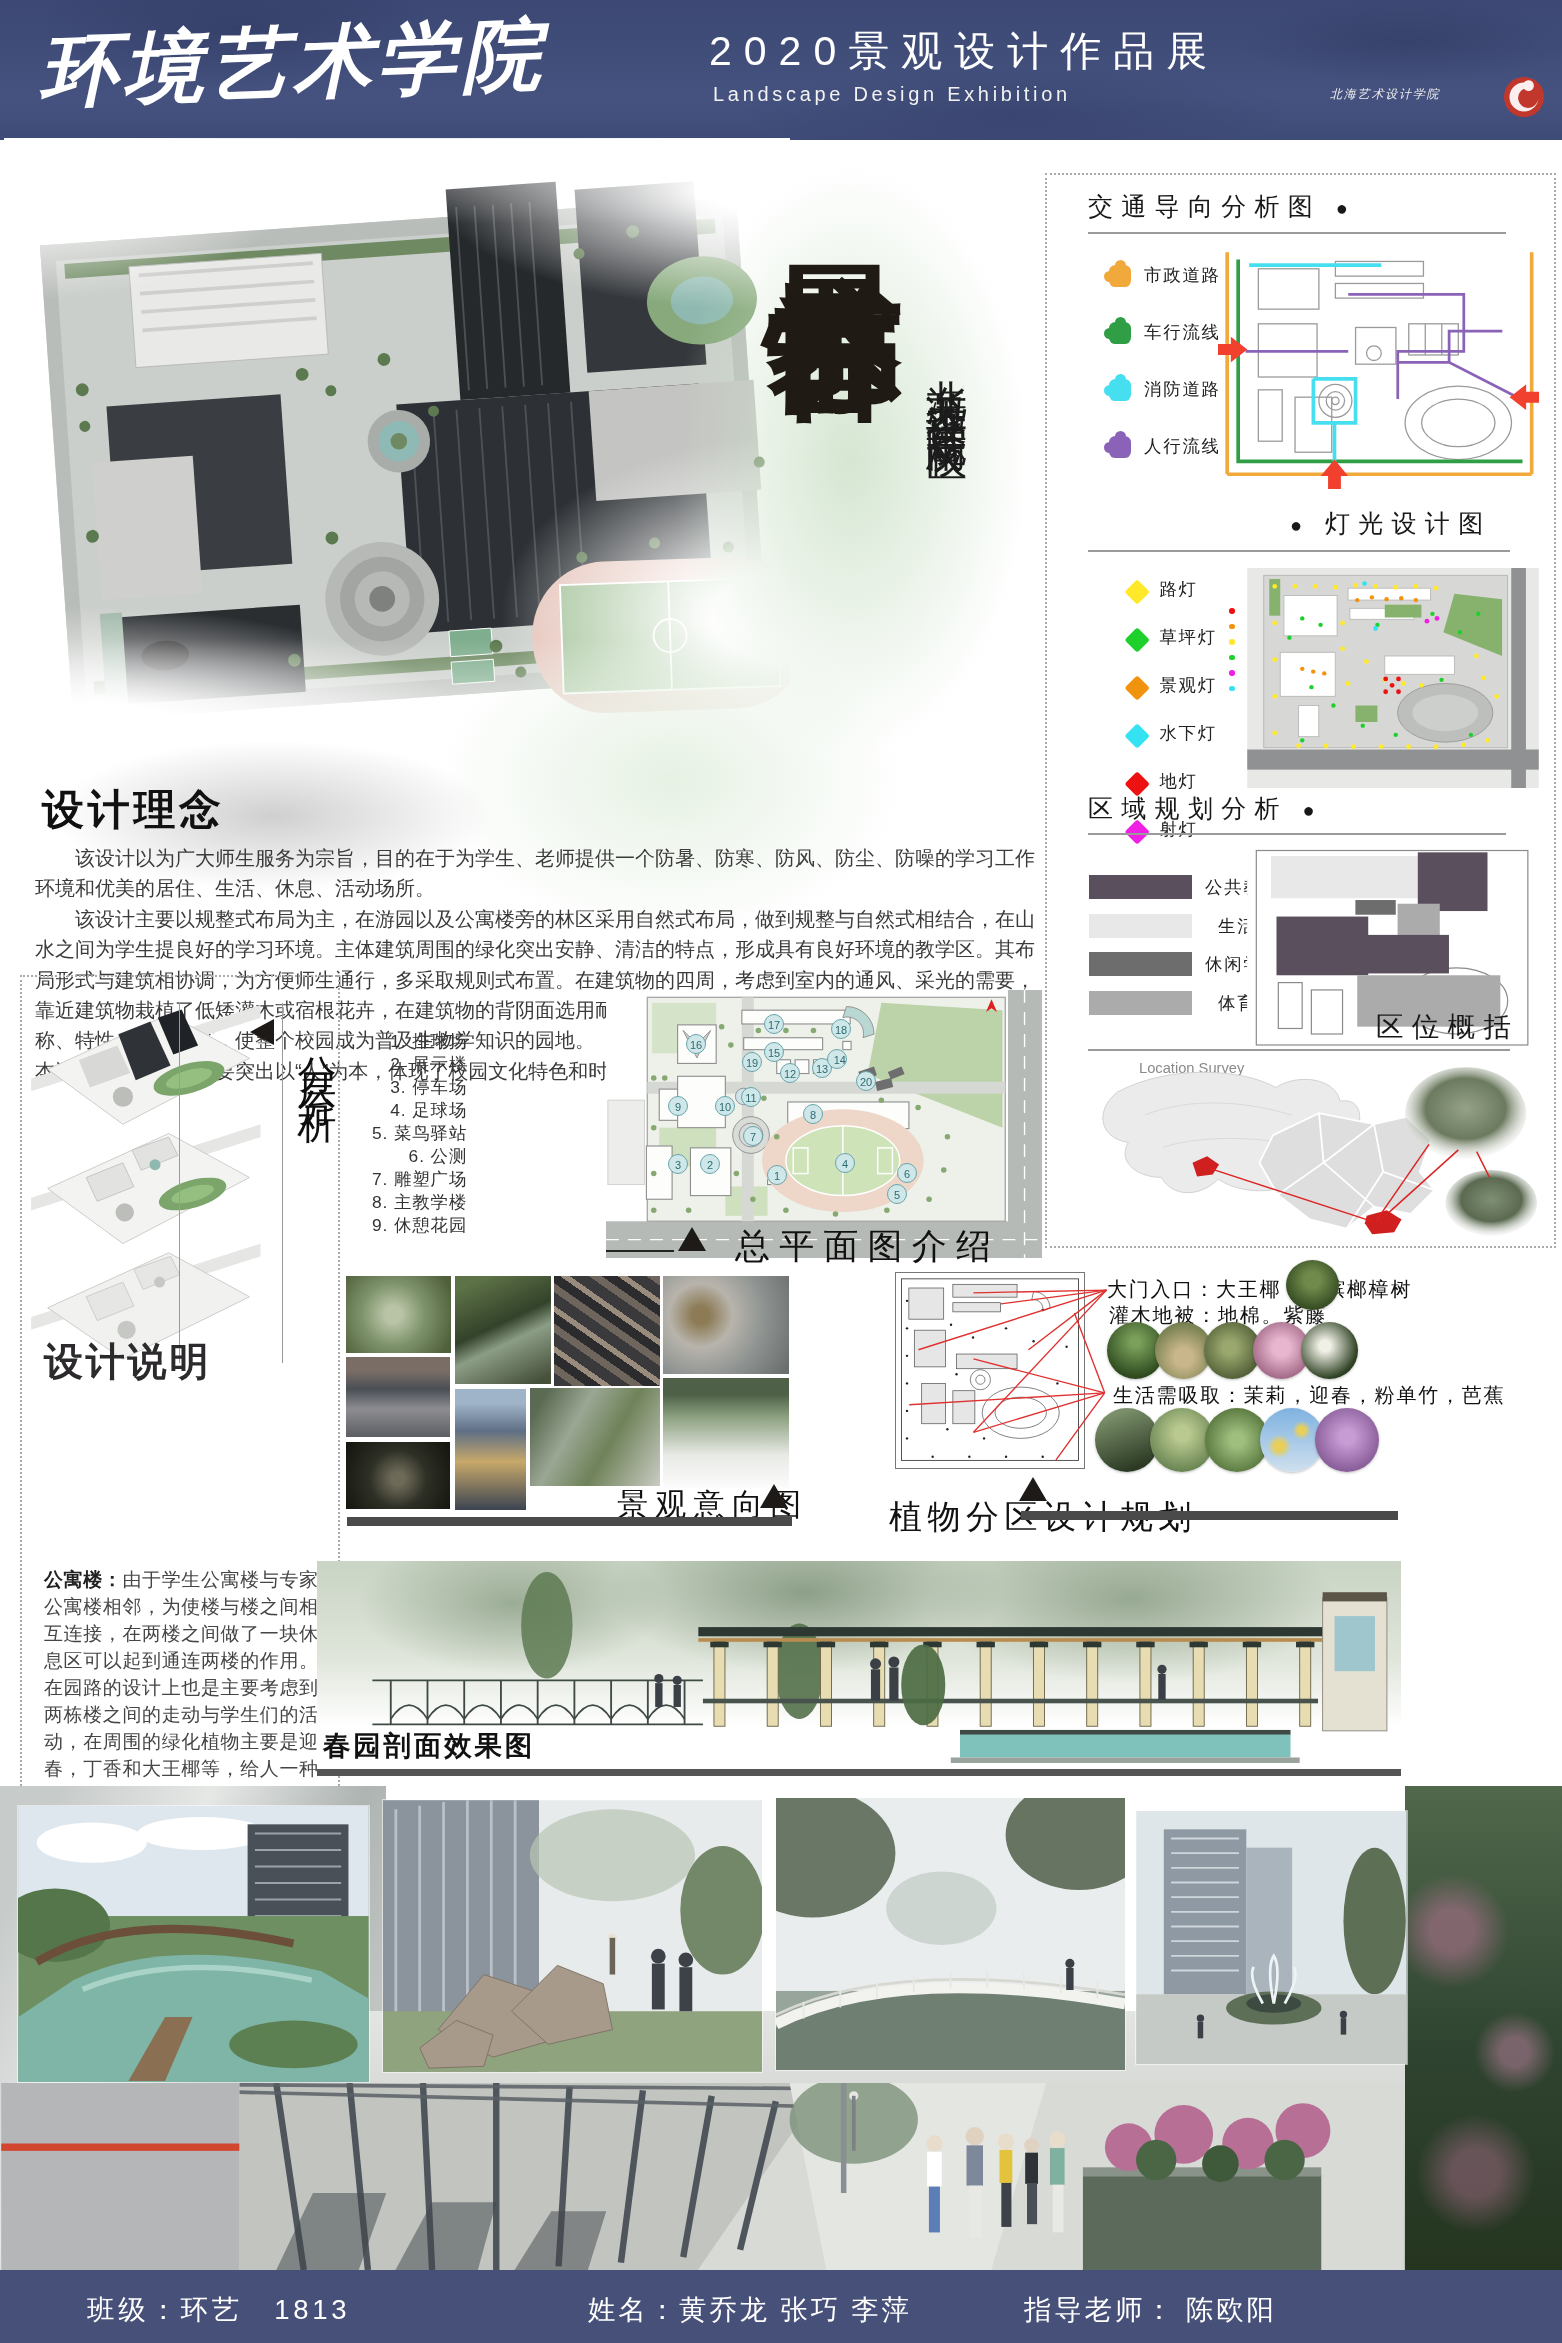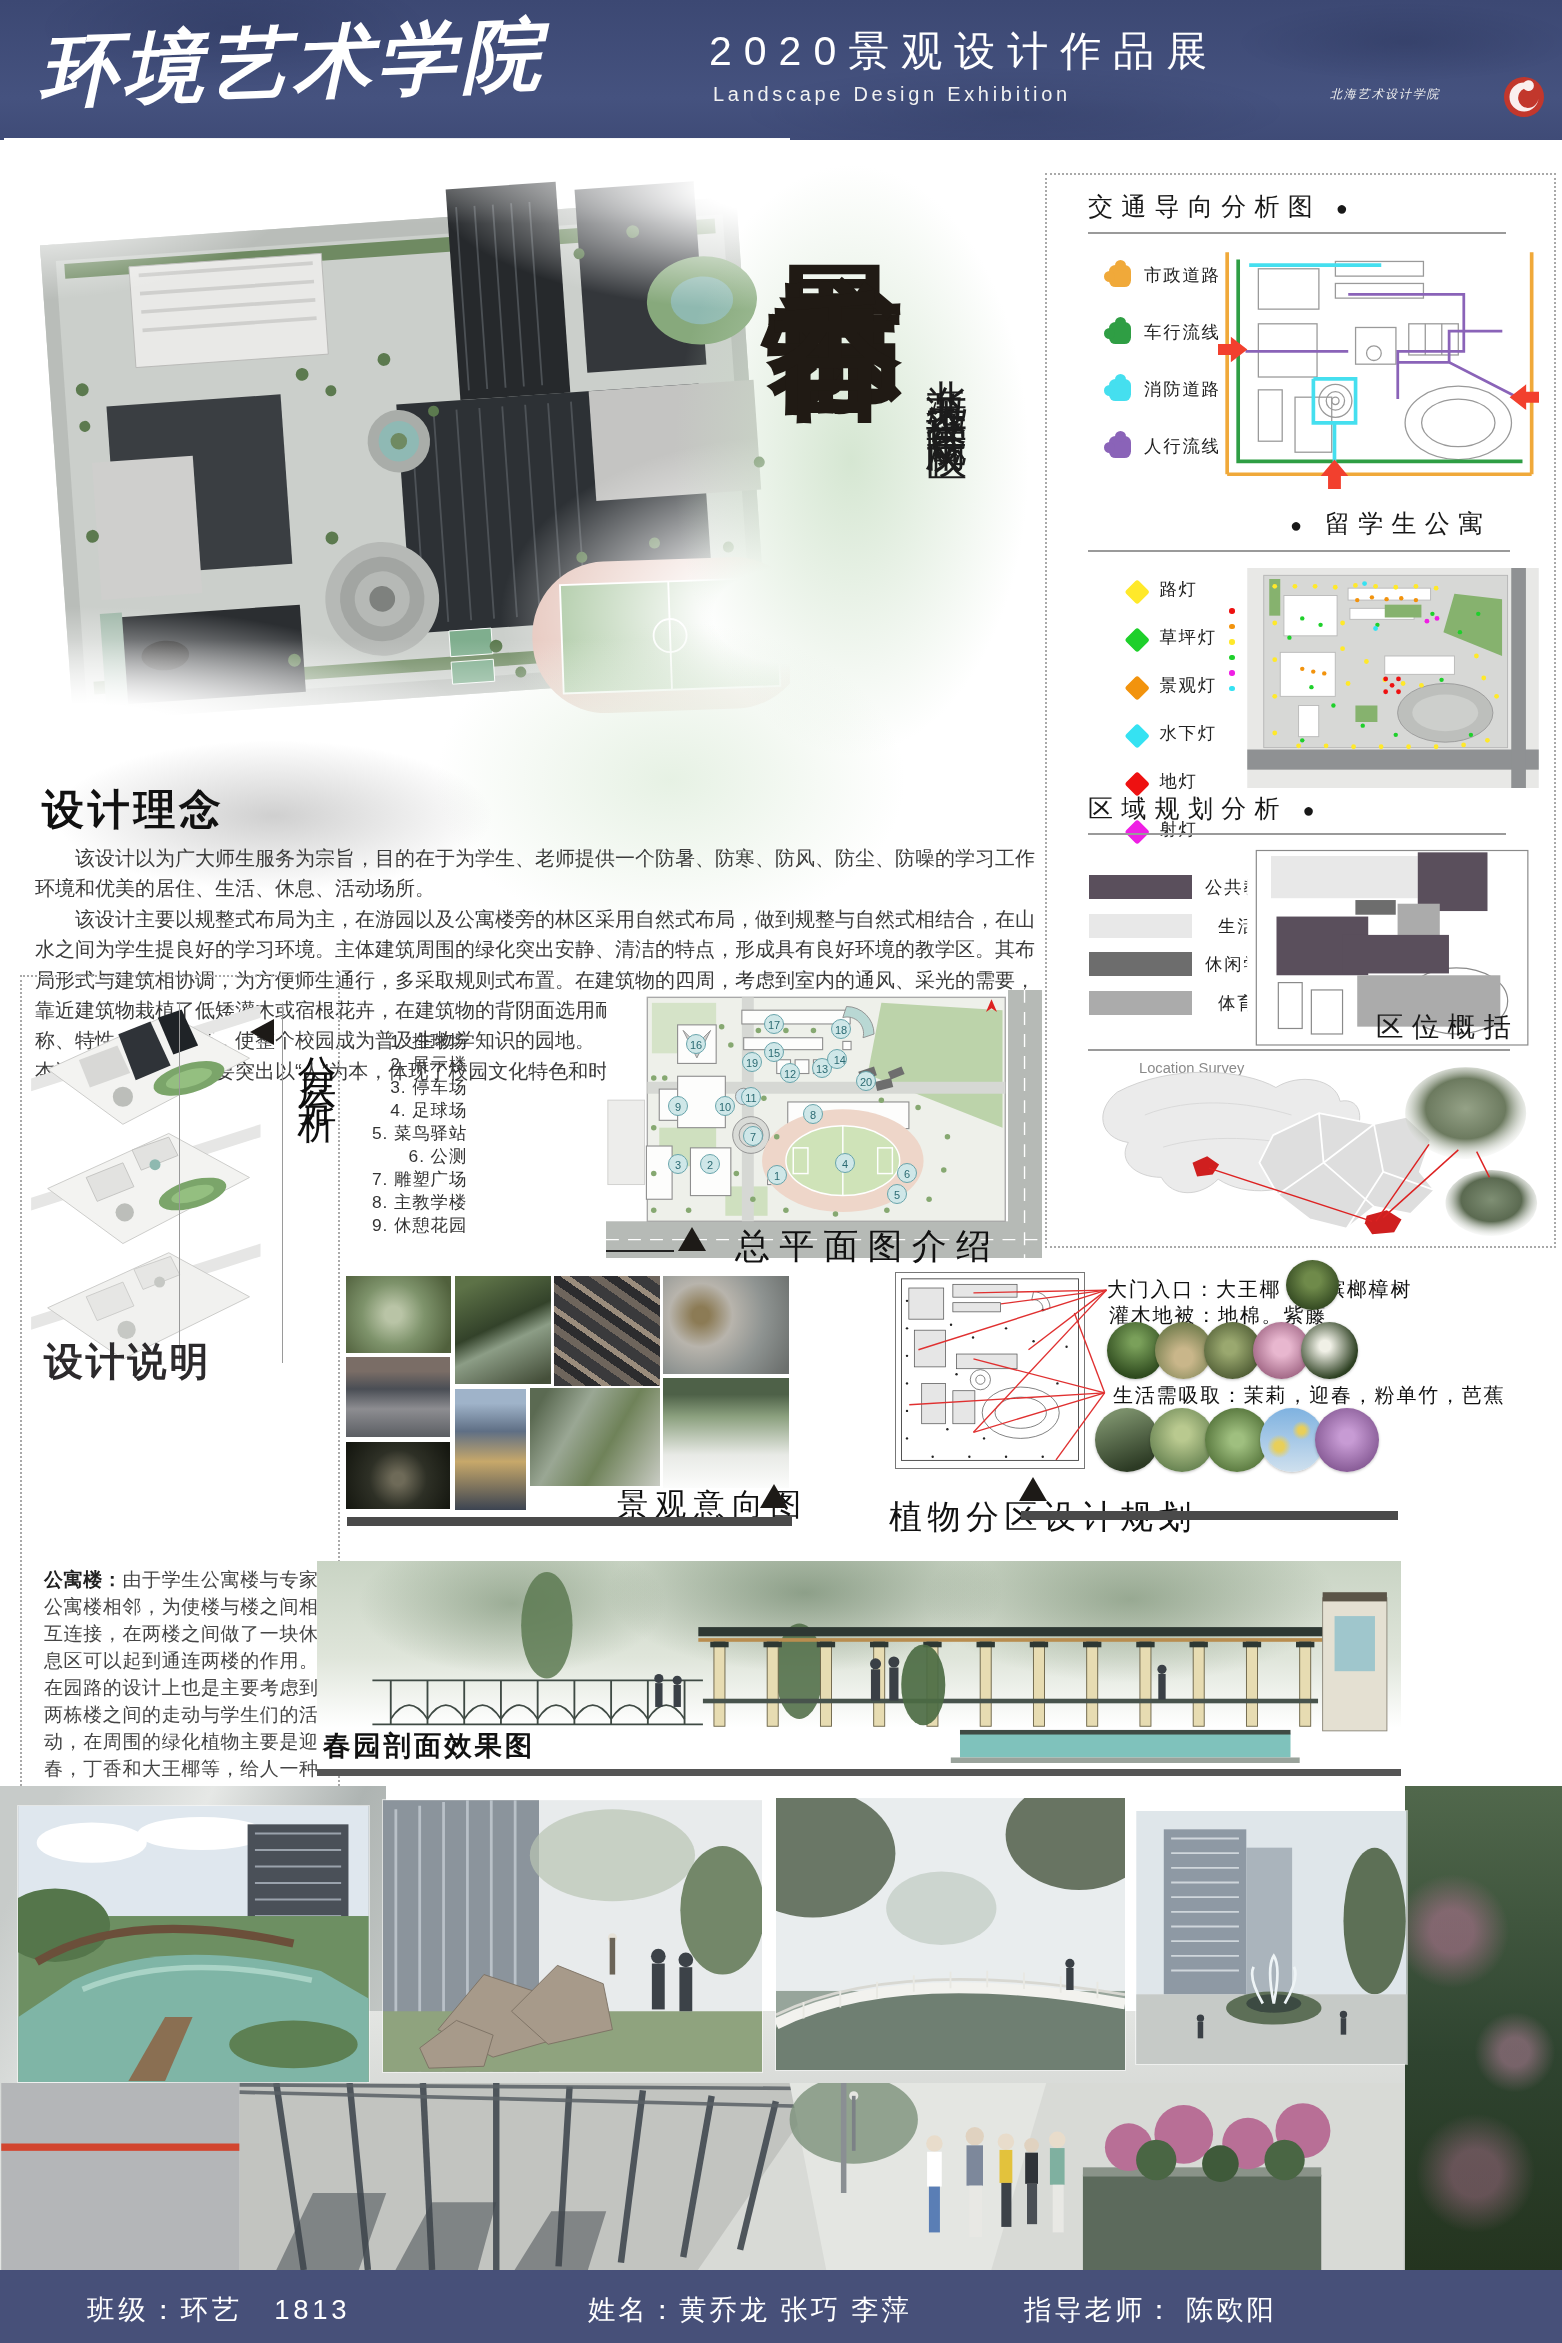--- a/index.html
+++ b/index.html
@@ -216,21 +216,21 @@
       </g>
       <g fill="#f2402e">
         <path d="M0,110 h14 v-8 l18,14 -18,14 v-8 H0 z"></path>
         <path d="M350,162 h-14 v-8 l-18,14 18,14 v-8 h14 z"></path>
         <path d="M120,268 v-14 h-8 l15,-18 15,18 h-8 v14 z"></path>
       </g>
     </svg>
 
     <div class="ab sec-title" style="left:243px;top:332px;">
       <span style="font-size:20px;">●</span>
-      <span>留学生公寓</span>
+      <span>灯光设计图</span>
     </div>
     <div class="ab sec-underline" style="left:41px;top:375px;width:422px;"></div>
     <div class="ab" style="left:81px;top:402px;display:flex;flex-direction:column;gap:24px;">
       <div class="lrow">
           <span class="diamond" style="background: rgb(255, 233, 42);"></span>
           <span class="leg-label">路灯</span>
         </div>
       <div class="lrow">
           <span class="diamond" style="background: rgb(30, 208, 43);"></span>
           <span class="leg-label">草坪灯</span>

